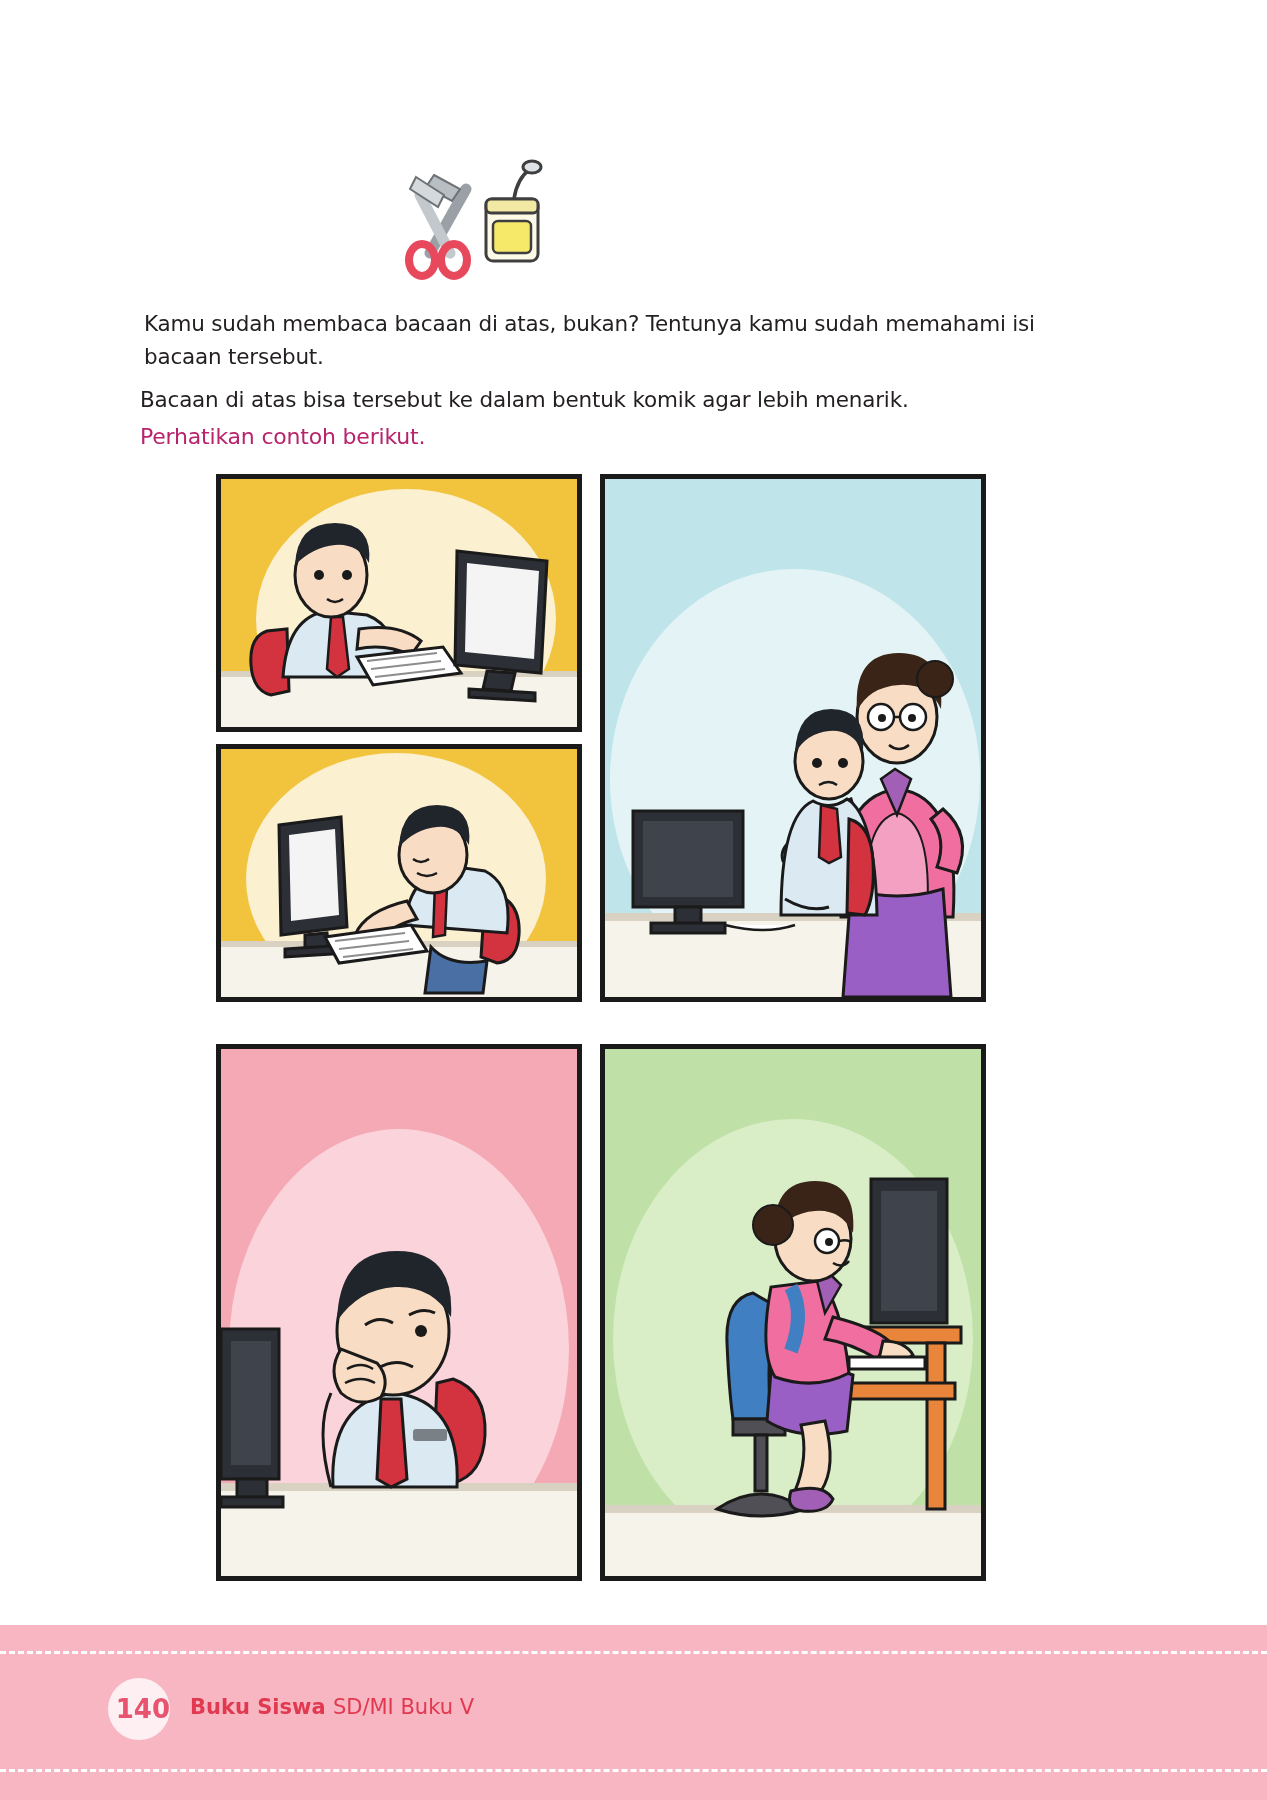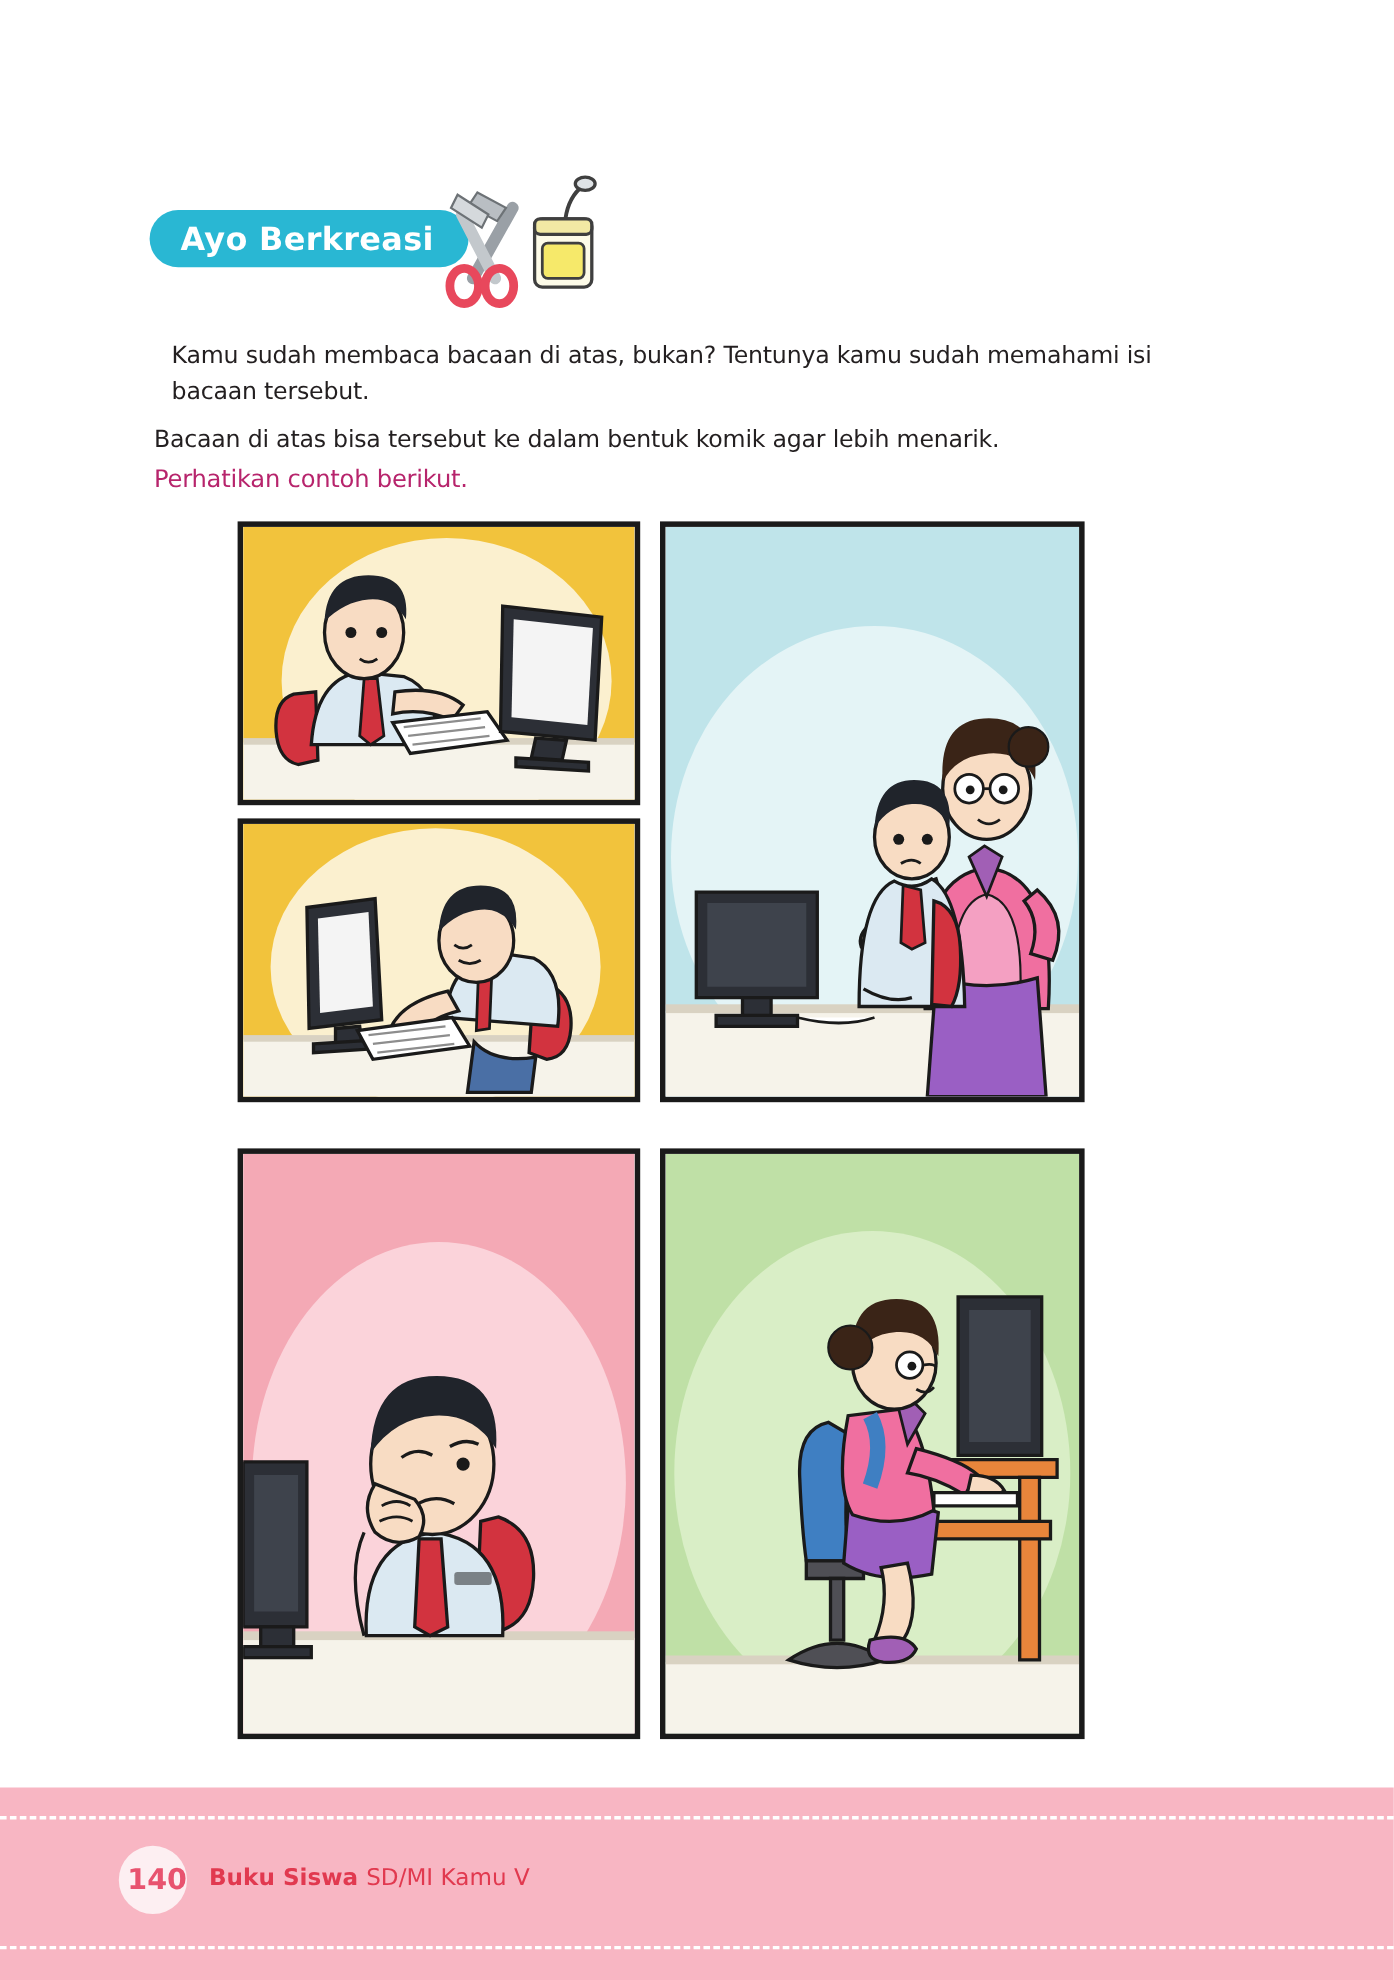--- a/index.html
+++ b/index.html
@@ -56,21 +56,21 @@
   
   .para {
     position: absolute;
     color: #231f20;
     font-family: "DejaVu Sans", sans-serif;
     font-size: 21.5px;
     line-height: 33px;
     letter-spacing: -0.2px;
   }
   .para-1 {
-    left: 156px;
+    left: 144px;
     top: 307px;
     width: 960px;
   }
   .para-2 {
     left: 140px;
     top: 383px;
     width: 960px;
   }
   .para-3 {
     left: 140px;
@@ -154,23 +154,20 @@
     color: #e1394f;
     font-family: "DejaVu Sans", sans-serif;
   }
   .footer-text b { font-weight: bold; margin-top: 44px; }
   .footer-text .light { font-weight: normal; }
 </style>
 </head>
 <body>
 
 <div class="badge-row">
-  <div class="badge-pill">
-    <span>Ayo Berkreasi</span>
-  </div>
   <div class="craft-icons">
     <svg viewBox="0 0 160 130" xmlns="http://www.w3.org/2000/svg">
 
       <g>
         <path d="M36 98 L72 34" stroke="#9aa0a6" stroke-width="11" stroke-linecap="round" fill="none"></path>
         <path d="M56 98 L26 40" stroke="#c3c8cc" stroke-width="11" stroke-linecap="round" fill="none"></path>
         <path d="M40 20 L66 34 L58 46 L32 32 Z" fill="#b9bec3" stroke="#6d7276" stroke-width="2"></path>
         <path d="M22 22 L50 40 L44 52 L16 34 Z" fill="#d5d9dc" stroke="#6d7276" stroke-width="2"></path>
         <ellipse cx="28" cy="105" rx="13" ry="16" fill="none" stroke="#e8485c" stroke-width="8"></ellipse>
         <ellipse cx="60" cy="105" rx="13" ry="16" fill="none" stroke="#e8485c" stroke-width="8"></ellipse>
@@ -379,15 +376,15 @@
   </div>
 </div>
 
 <div class="footer-band">
   <div class="footer-dash-top"></div>
   <div class="footer-dash-bottom"></div>
   <div class="page-circle">
     <span>140</span>
   </div>
   <div class="footer-text">
-    <b>Buku Siswa </b><span class="light">SD/MI Kamu V</span>
+    <b>Buku Siswa </b><span class="light">SD/MI Buku V</span>
   </div>
 </div>
 
 </body></html>

